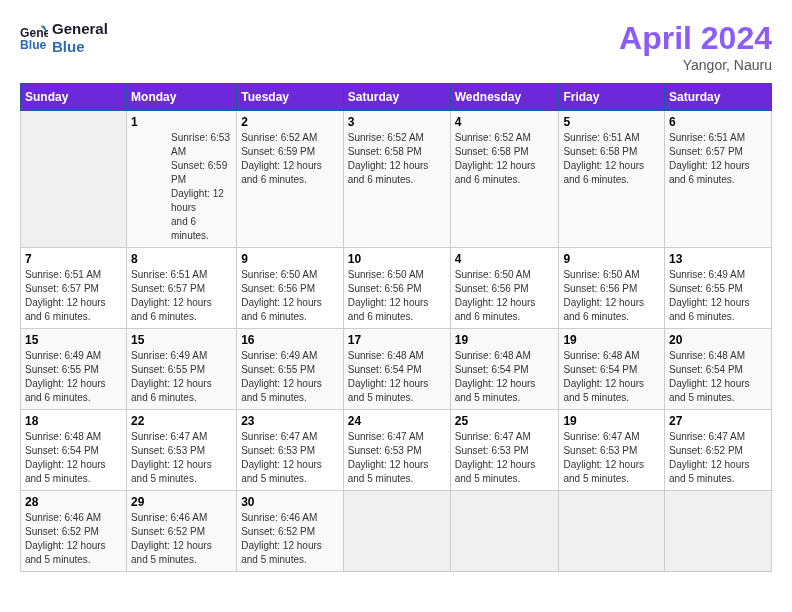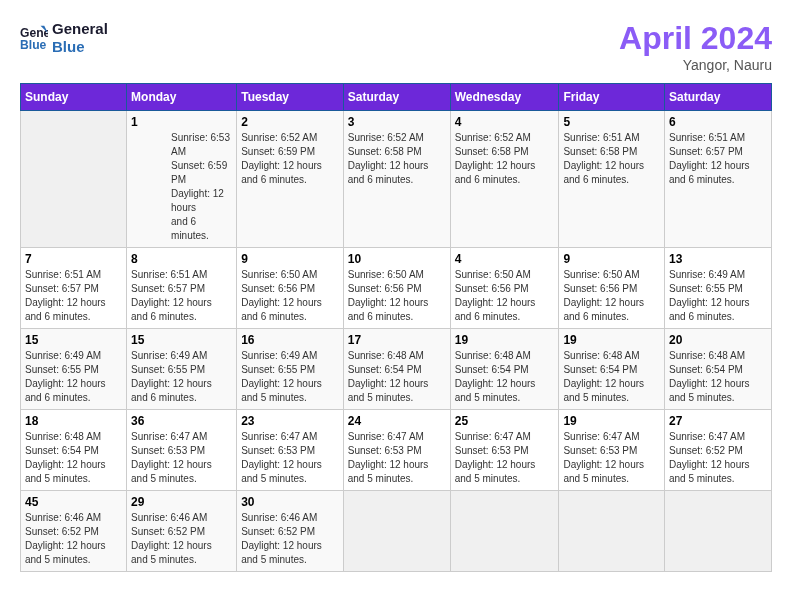--- a/index.html
+++ b/index.html
@@ -262,21 +262,21 @@
       </tr>
       <tr>
         <td>
           <span class="day-num">18</span>
           <div class="cell-content" style="white-space: pre-line;">Sunrise: 6:48 AM
 Sunset: 6:54 PM
 Daylight: 12 hours
 and 5 minutes.</div>
         </td>
         <td>
-          <span class="day-num">36</span>
+          <span class="day-num">22</span>
           <div class="cell-content" style="white-space: pre-line;">Sunrise: 6:47 AM
 Sunset: 6:53 PM
 Daylight: 12 hours
 and 5 minutes.</div>
         </td>
         <td>
           <span class="day-num">23</span>
           <div class="cell-content" style="white-space: pre-line;">Sunrise: 6:47 AM
 Sunset: 6:53 PM
 Daylight: 12 hours
@@ -306,21 +306,21 @@
         <td>
           <span class="day-num">27</span>
           <div class="cell-content" style="white-space: pre-line;">Sunrise: 6:47 AM
 Sunset: 6:52 PM
 Daylight: 12 hours
 and 5 minutes.</div>
         </td>
       </tr>
       <tr>
         <td>
-          <span class="day-num">45</span>
+          <span class="day-num">28</span>
           <div class="cell-content" style="white-space: pre-line;">Sunrise: 6:46 AM
 Sunset: 6:52 PM
 Daylight: 12 hours
 and 5 minutes.</div>
         </td>
         <td>
           <span class="day-num">29</span>
           <div class="cell-content" style="white-space: pre-line;">Sunrise: 6:46 AM
 Sunset: 6:52 PM
 Daylight: 12 hours

